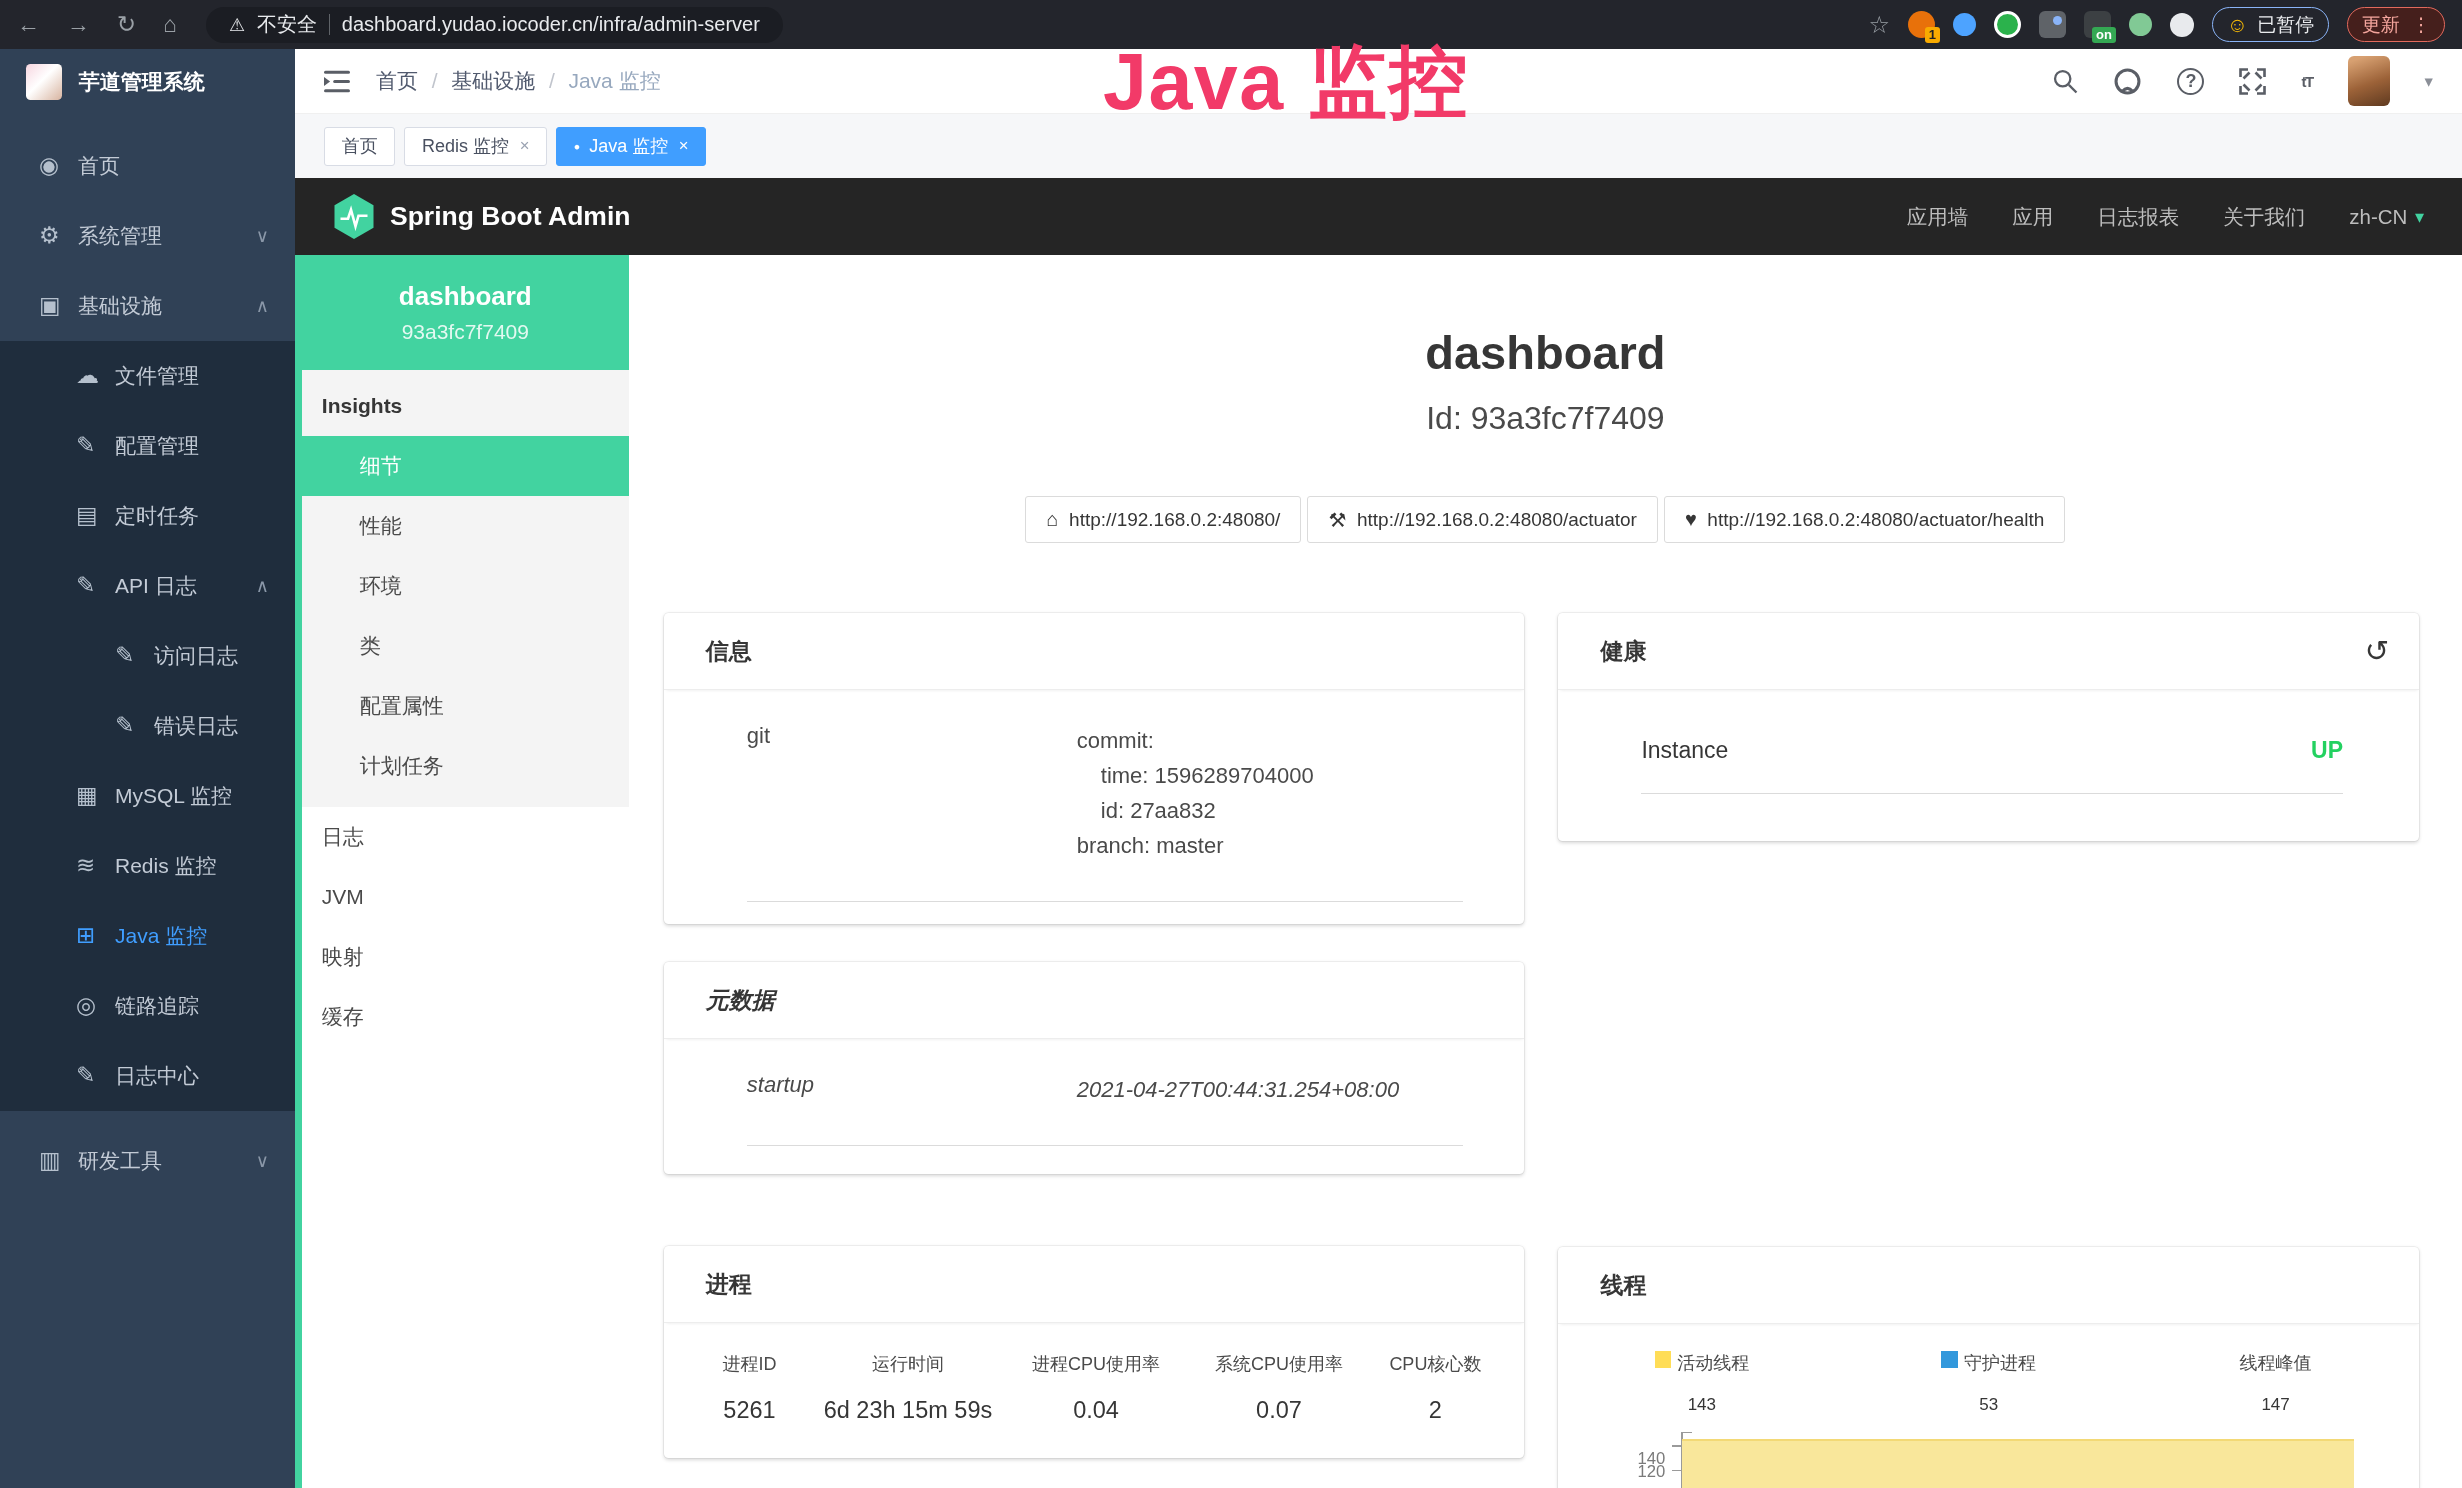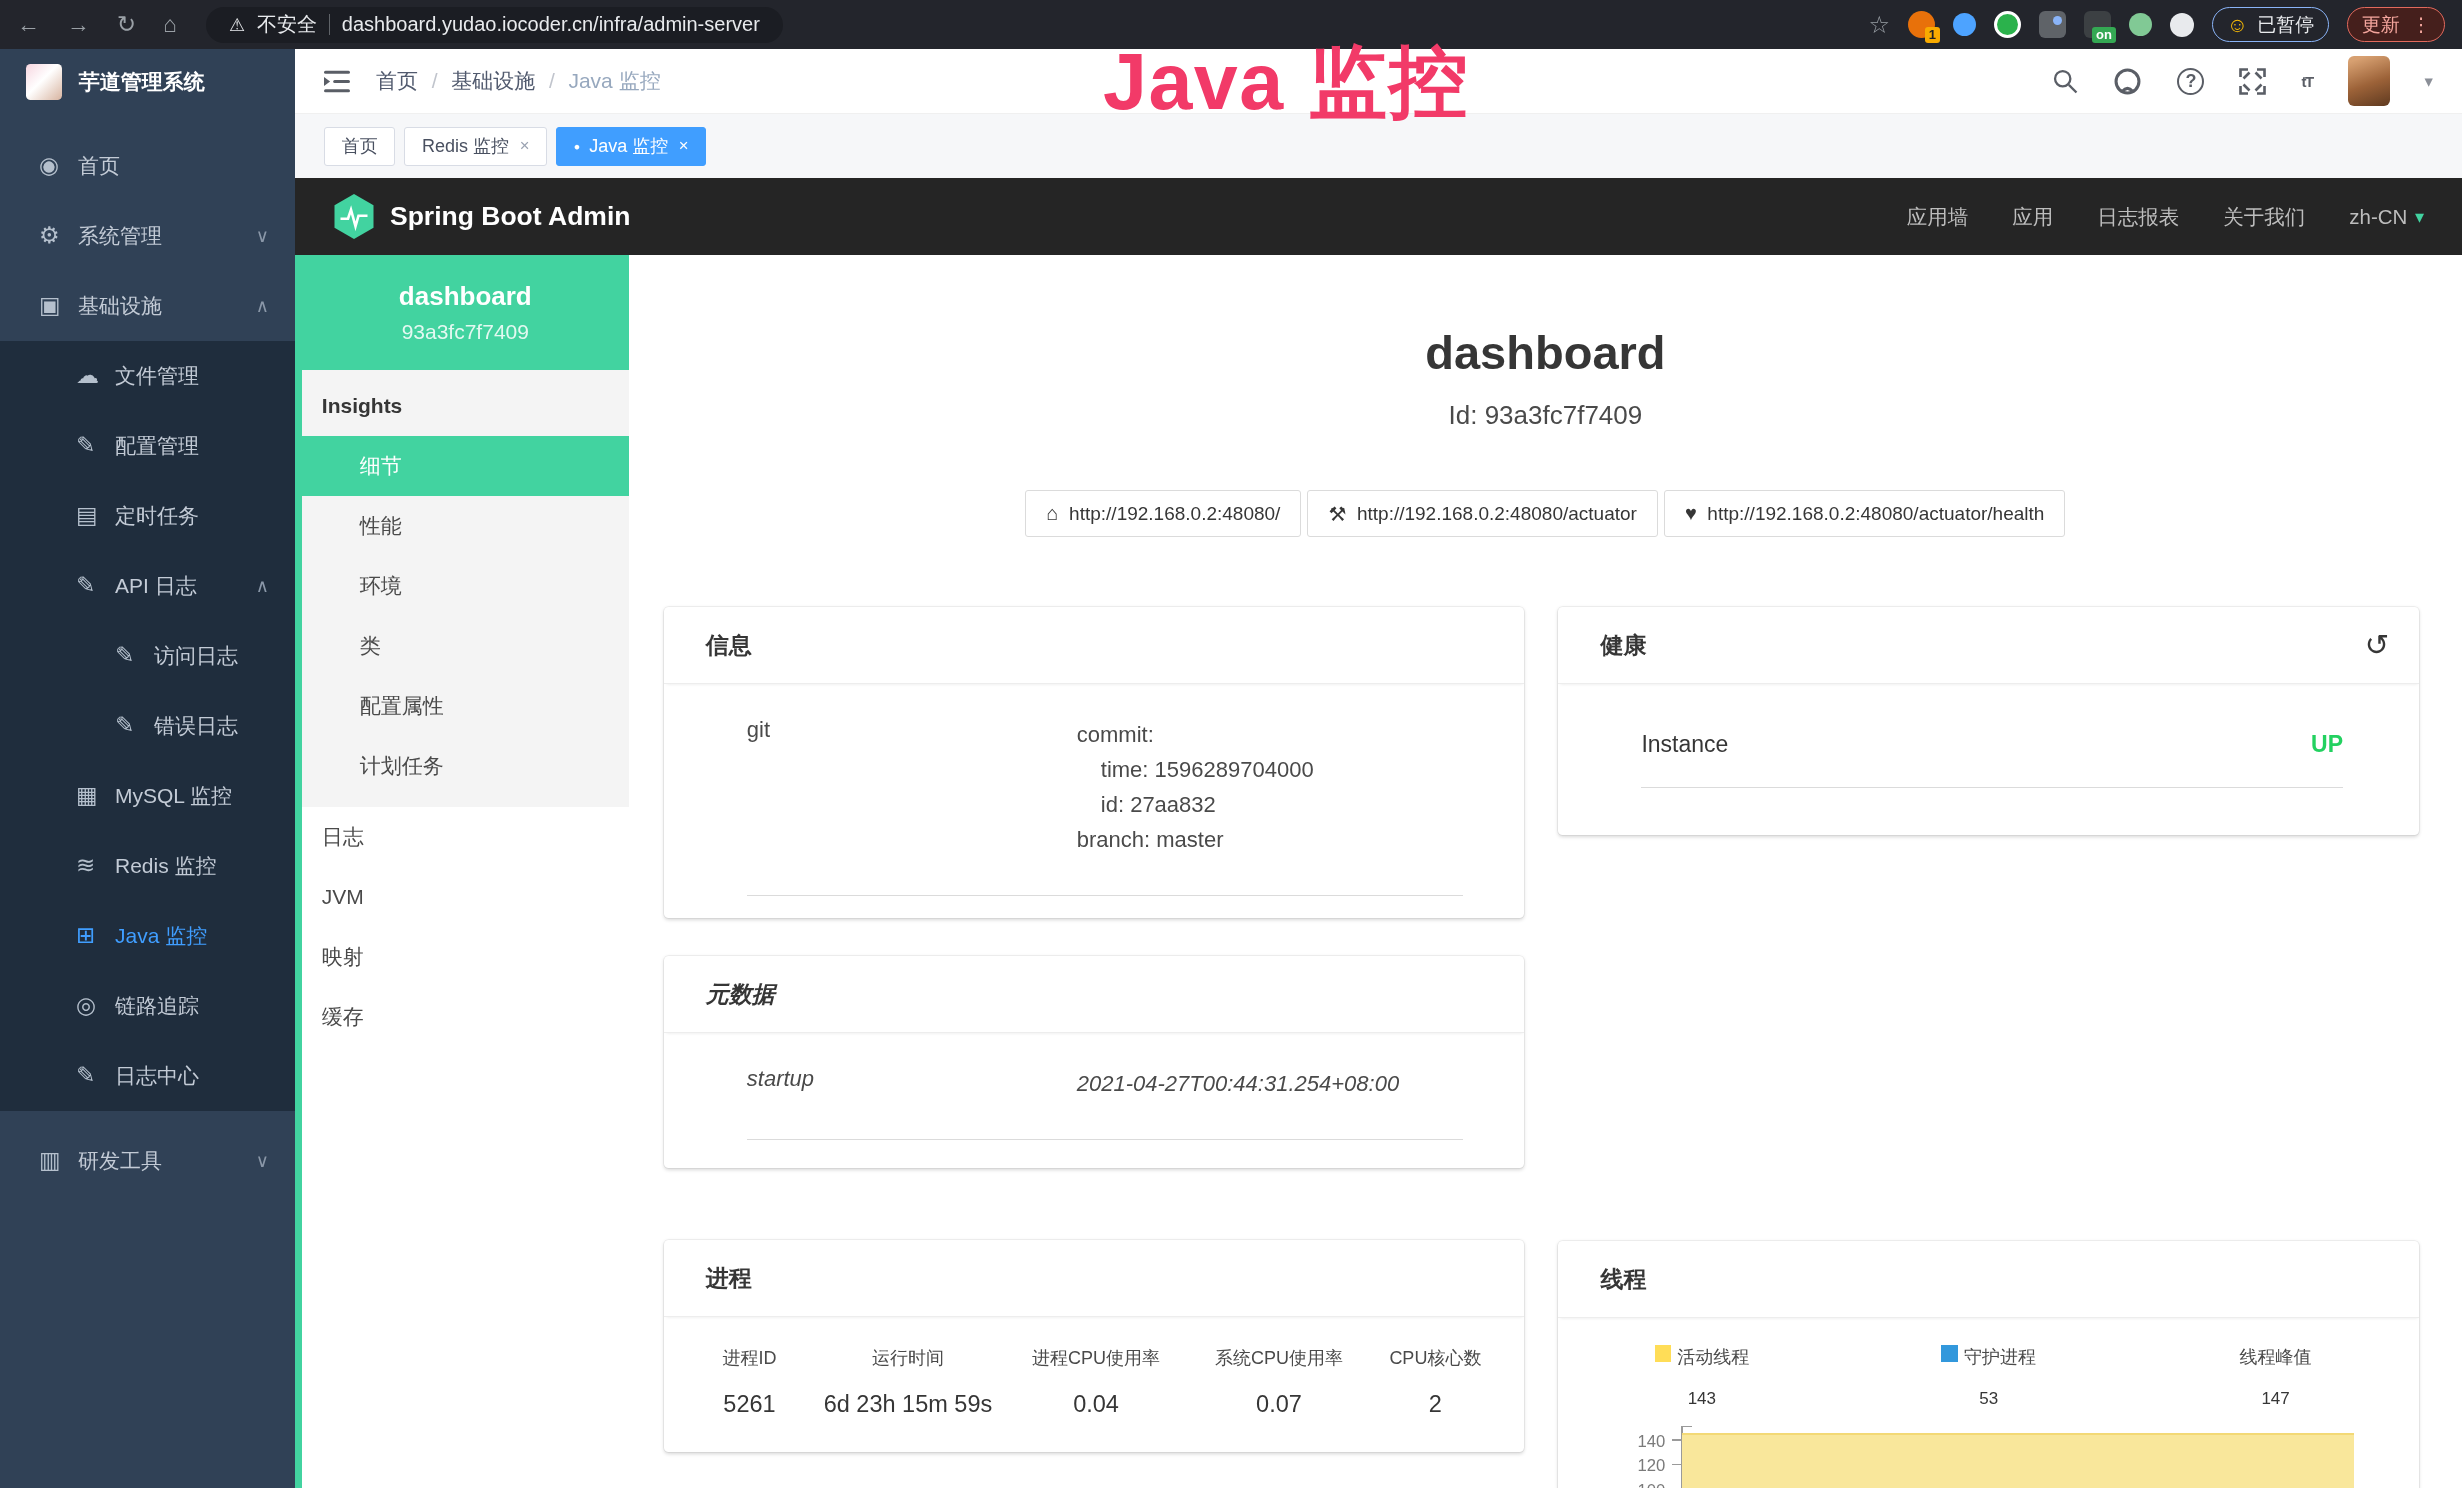--- a/index.html
+++ b/index.html
@@ -82,21 +82,21 @@
   .inst-head .i { font-size:21px; color:rgba(255,255,255,.85); }
   .group { background:#f4f4f4; padding-bottom:10.6px; }
   .group-label { font-size:21px; font-weight:bold; color:#363636; padding:24px 0 18px 20px; }
   .sb-item { height:60px; display:flex; align-items:center; padding-left:58px; font-size:21px; color:#4a4a4a; cursor:pointer; }
   .sb-item.active { background:#42d3a0; color:#fff; }
   .sb-item.root { padding-left:20px; }
 
   
   .sba-main { flex:1; position:relative; overflow:hidden; background:#fff; min-width:0; }
   .page-title { margin-top:70px; text-align:center; font-size:47px; font-weight:600; color:#363636; }
-  .page-id { margin-top:20px; text-align:center; font-size:26px; color:#4a4a4a; }
+  .page-id { margin-top:20px; text-align:center; font-size:32px; color:#4a4a4a; }
   .links-row { margin-top:59px; display:flex; justify-content:center; gap:6px; }
   .link-btn { height:47px; border:0.8px solid #dbdbdb; border-radius:3px; background:#fff; display:flex; align-items:center; padding:0 20px; font-size:19px; color:#363636; cursor:pointer; }
   .link-btn .ic { margin-right:10.6px; font-size:20px; }
 
   .cards { display:flex; gap:34px; padding:70px 43px 0 35px; align-items:flex-start; }
   .colx { flex:1; min-width:0; }
   .card { background:#fff; border-radius:4.6px; box-shadow:0 1.5px 3.8px rgba(10,10,10,.16), 0 0 0 0.8px rgba(10,10,10,.06); overflow:hidden; }
   .card-h { height:77px; display:flex; align-items:center; padding:0 30px 0 42px; font-size:23px; font-weight:bold; color:#363636; border-bottom:1.5px solid #ededed; box-shadow:0 2.3px 3px -1.5px rgba(10,10,10,.08); position:relative; }
   .hist { margin-left:auto; font-size:29px; font-weight:normal; color:#363636; cursor:pointer; }
   .card-b { padding:33px 61px 0 83px; }
@@ -469,21 +469,21 @@
                     <div class="tval">53</div>
                   </div>
                   <div class="titem">
                     <div class="tlabel">
                       <span>线程峰值</span>
                     </div>
                     <div class="tval">147</div>
                   </div>
                 </div>
                 <div class="thr-chart">
-                  <span class="ytick" style="top:9px;">140</span>
+                  <span class="ytick" style="top:20px;">140</span>
                   <span class="ytick" style="top:33px;">120</span>
                   <span class="ytick" style="top:58px;">100</span>
                   <span class="tmark" style="top:16.7px;"></span>
                   <span class="tmark" style="top:41px;"></span>
 
                   <span class="axis-cap"></span>
                   <span class="axis-v"></span>
                   <div class="area-band"></div>
                 </div>
               </div>

